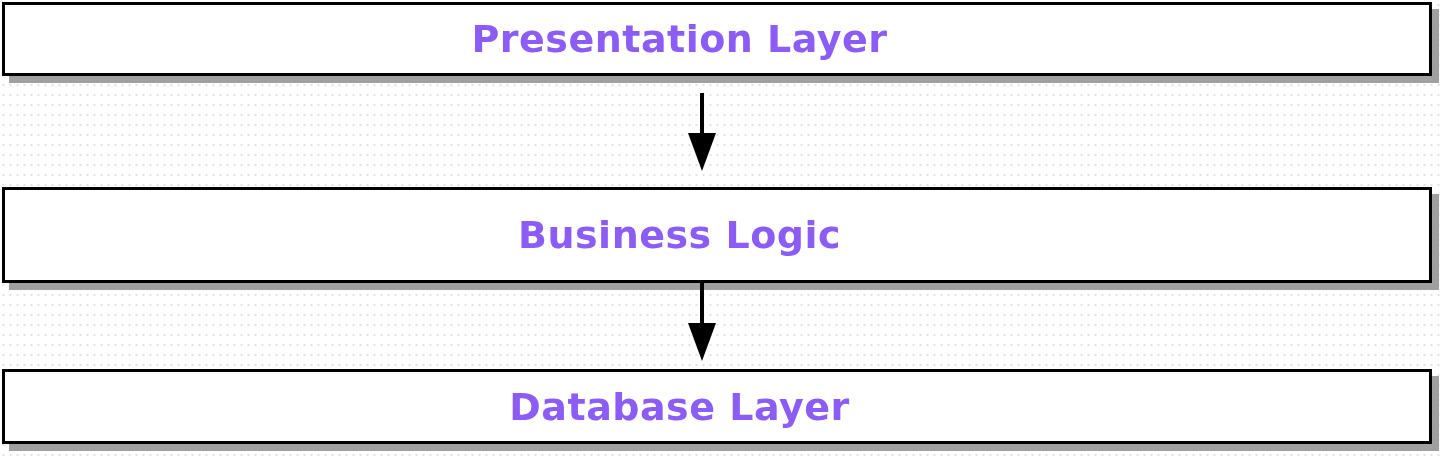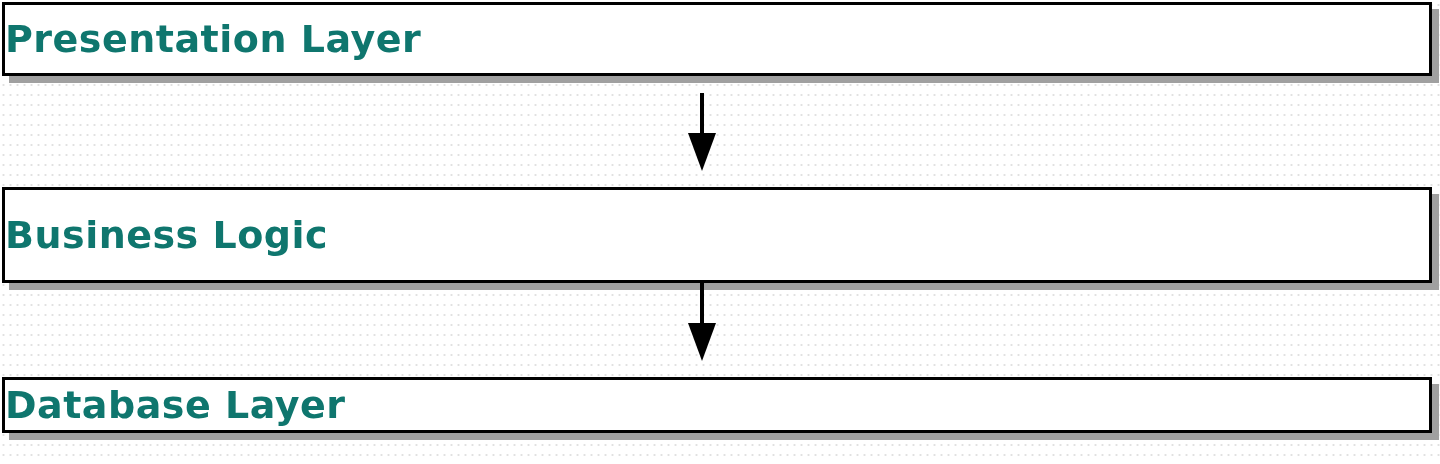--- a/index.html
+++ b/index.html
@@ -19,31 +19,31 @@
   .layer-box {
     position: absolute;
     left: 2px;
     width: 1430px;
     box-sizing: border-box;
     background: #ffffff;
     border: 3px solid #000000;
     box-shadow: 7px 7px 0 #a0a0a0;
     display: flex;
     align-items: center;
-    justify-content: flex-start;
+    justify-content: center;
     padding-right: 75px; 
     font-size: 38px;
     font-weight: bold;
-    color: #0f766e;
+    color: #8b5cf6;
     letter-spacing: 0.5px;
     white-space: nowrap;
   }
   #layer-box-1 { top: 2px;   height: 74px; }
   #layer-box-2 { top: 187px; height: 96px; }
-  #layer-box-3 { top: 377px; height: 56px; }
+  #layer-box-3 { top: 369px; height: 75px; }
 
   .flow-arrow {
     position: absolute;
     left: 687px;
     width: 30px;
     height: 78px;
   }
   #flow-arrow-1 { top: 93px; }
   #flow-arrow-2 { top: 283px; }
 </style>

